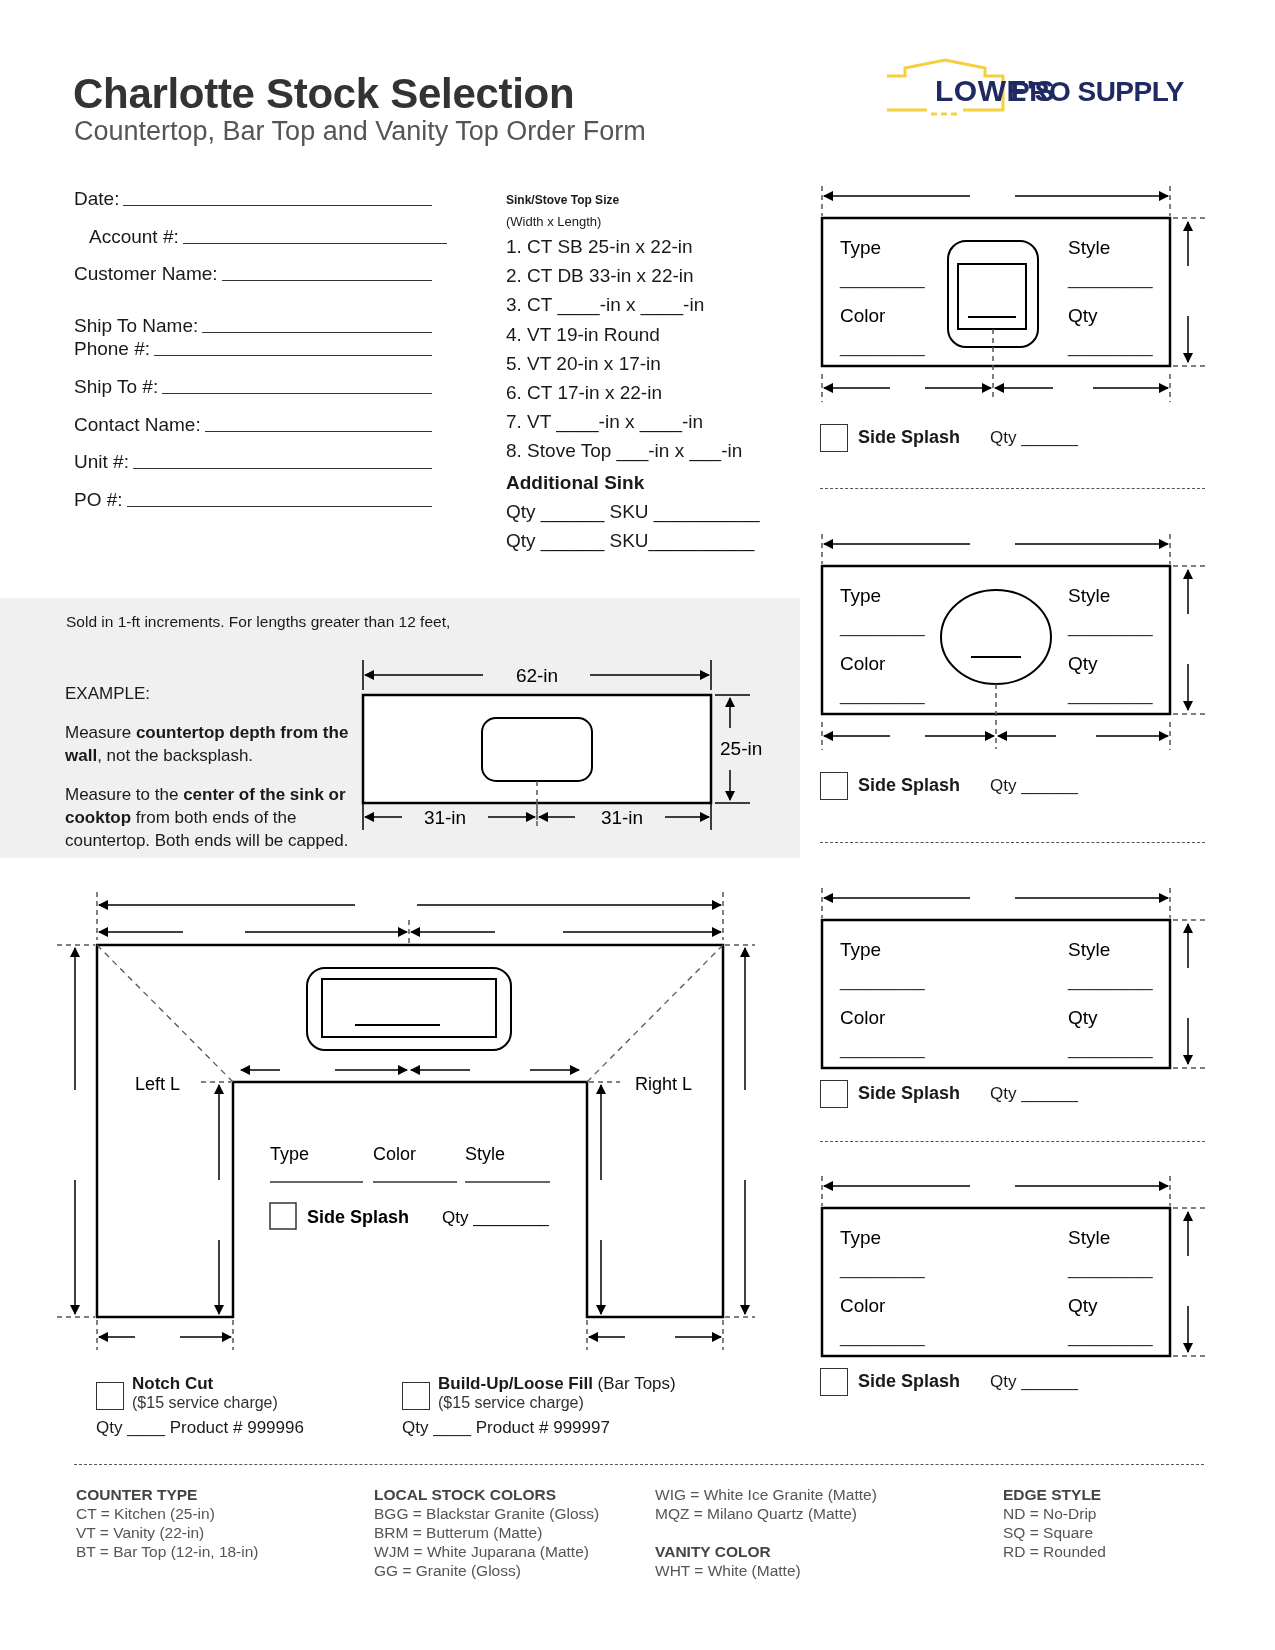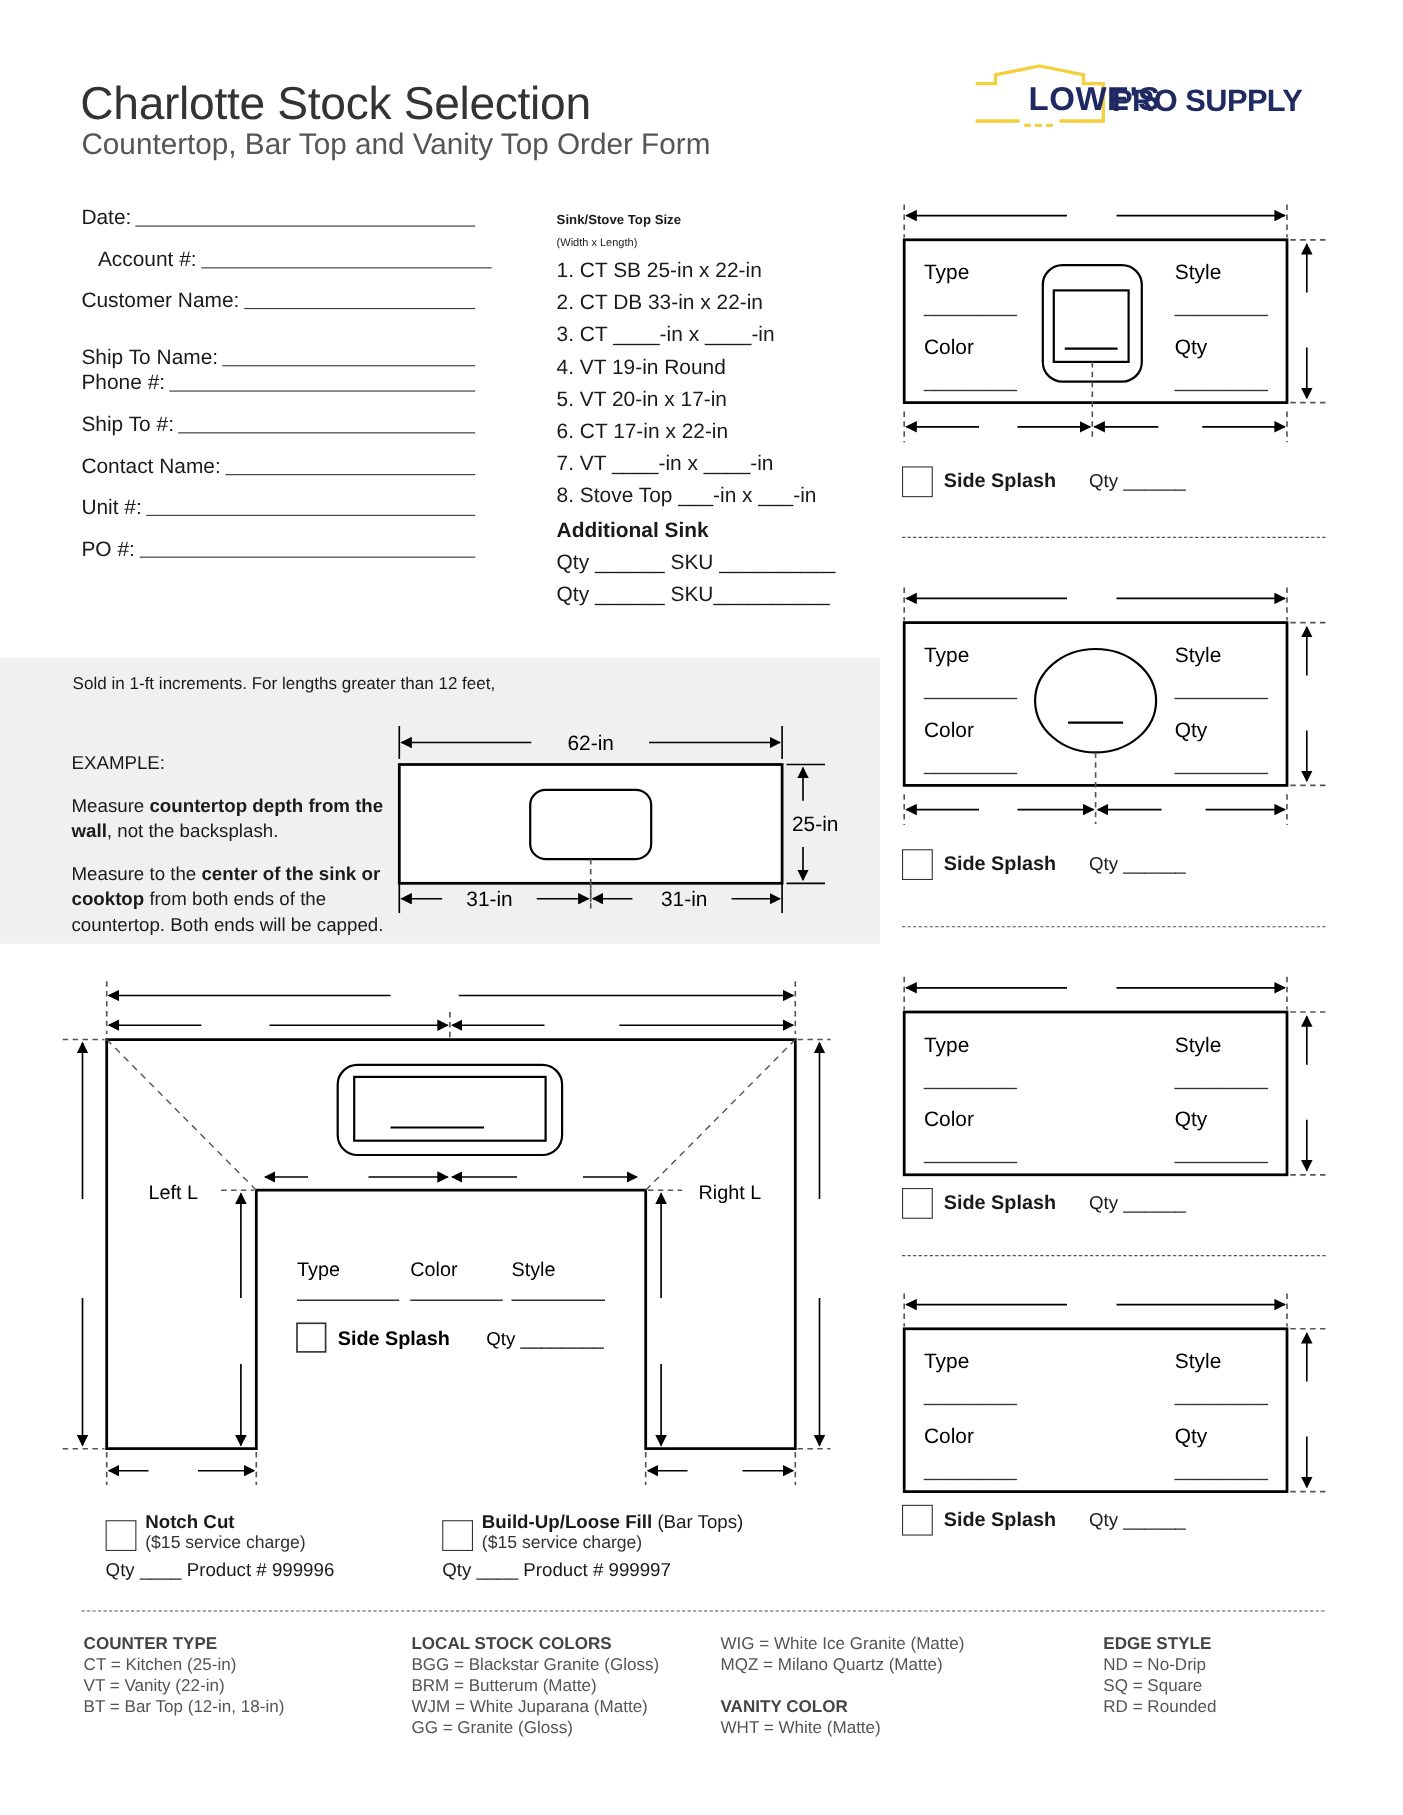--- a/index.html
+++ b/index.html
@@ -1,27 +1,27 @@
 <!DOCTYPE html>
 <html><head>
 <meta charset="utf-8">
 <style>
   html, body { margin:0; padding:0; background:#fff; }
   body { width:1275px; height:1650px; position:relative; overflow:hidden;
          font-family:"Liberation Sans", sans-serif; color:#1a1a1a; }
   .abs { position:absolute; }
-  .title { left:73px; top:70px; font-size:42px; font-weight:normal; color:#333; letter-spacing:-0.3px; }
+  .title { left:73px; top:70px; font-size:42px; font-weight:bold; color:#333; letter-spacing:-0.3px; }
   .subtitle { left:74px; top:116px; font-size:27px; color:#555; font-weight:normal; }
   .logo { left:885px; top:58px; width:320px; height:70px; }
   .field { position:absolute; left:74px; font-size:19px; display:flex; align-items:flex-end; width:358px; }
   .field .lbl { white-space:nowrap; margin-right:4px; }
   .field .line { flex:1; border-bottom:1.5px solid #333; height:1px; margin-bottom:4px; }
   .sink { left:506px; top:188px; font-size:19px; line-height:29.2px; }
   .sink .h { font-weight:bold; font-size:12px; line-height:24px; }
-  .sink .sub { font-size:10px; line-height:20px; }
+  .sink .sub { font-size:13px; line-height:20px; }
   .sink .h2 { font-weight:bold; margin-top:2px; }
   .gray { left:0; top:598px; width:800px; height:260px; background:#f0f0f0; }
   .ex1 { left:66px; top:612px; font-size:15.5px; line-height:19px; }
   .ex2 { left:65px; top:666px; font-size:17px; line-height:23px; width:290px; }
   .ex2 p { margin:16px 0 10px 0; }
   svg { position:absolute; overflow:visible; }
   .chk { position:absolute; width:26px; height:26px; border:1.5px solid #333; background:#fff; }
   .ss { position:absolute; font-size:18px; font-weight:bold; }
   .qty { position:absolute; font-size:17px; }
   .legend { font-size:15.5px; color:#555; line-height:19px; }

